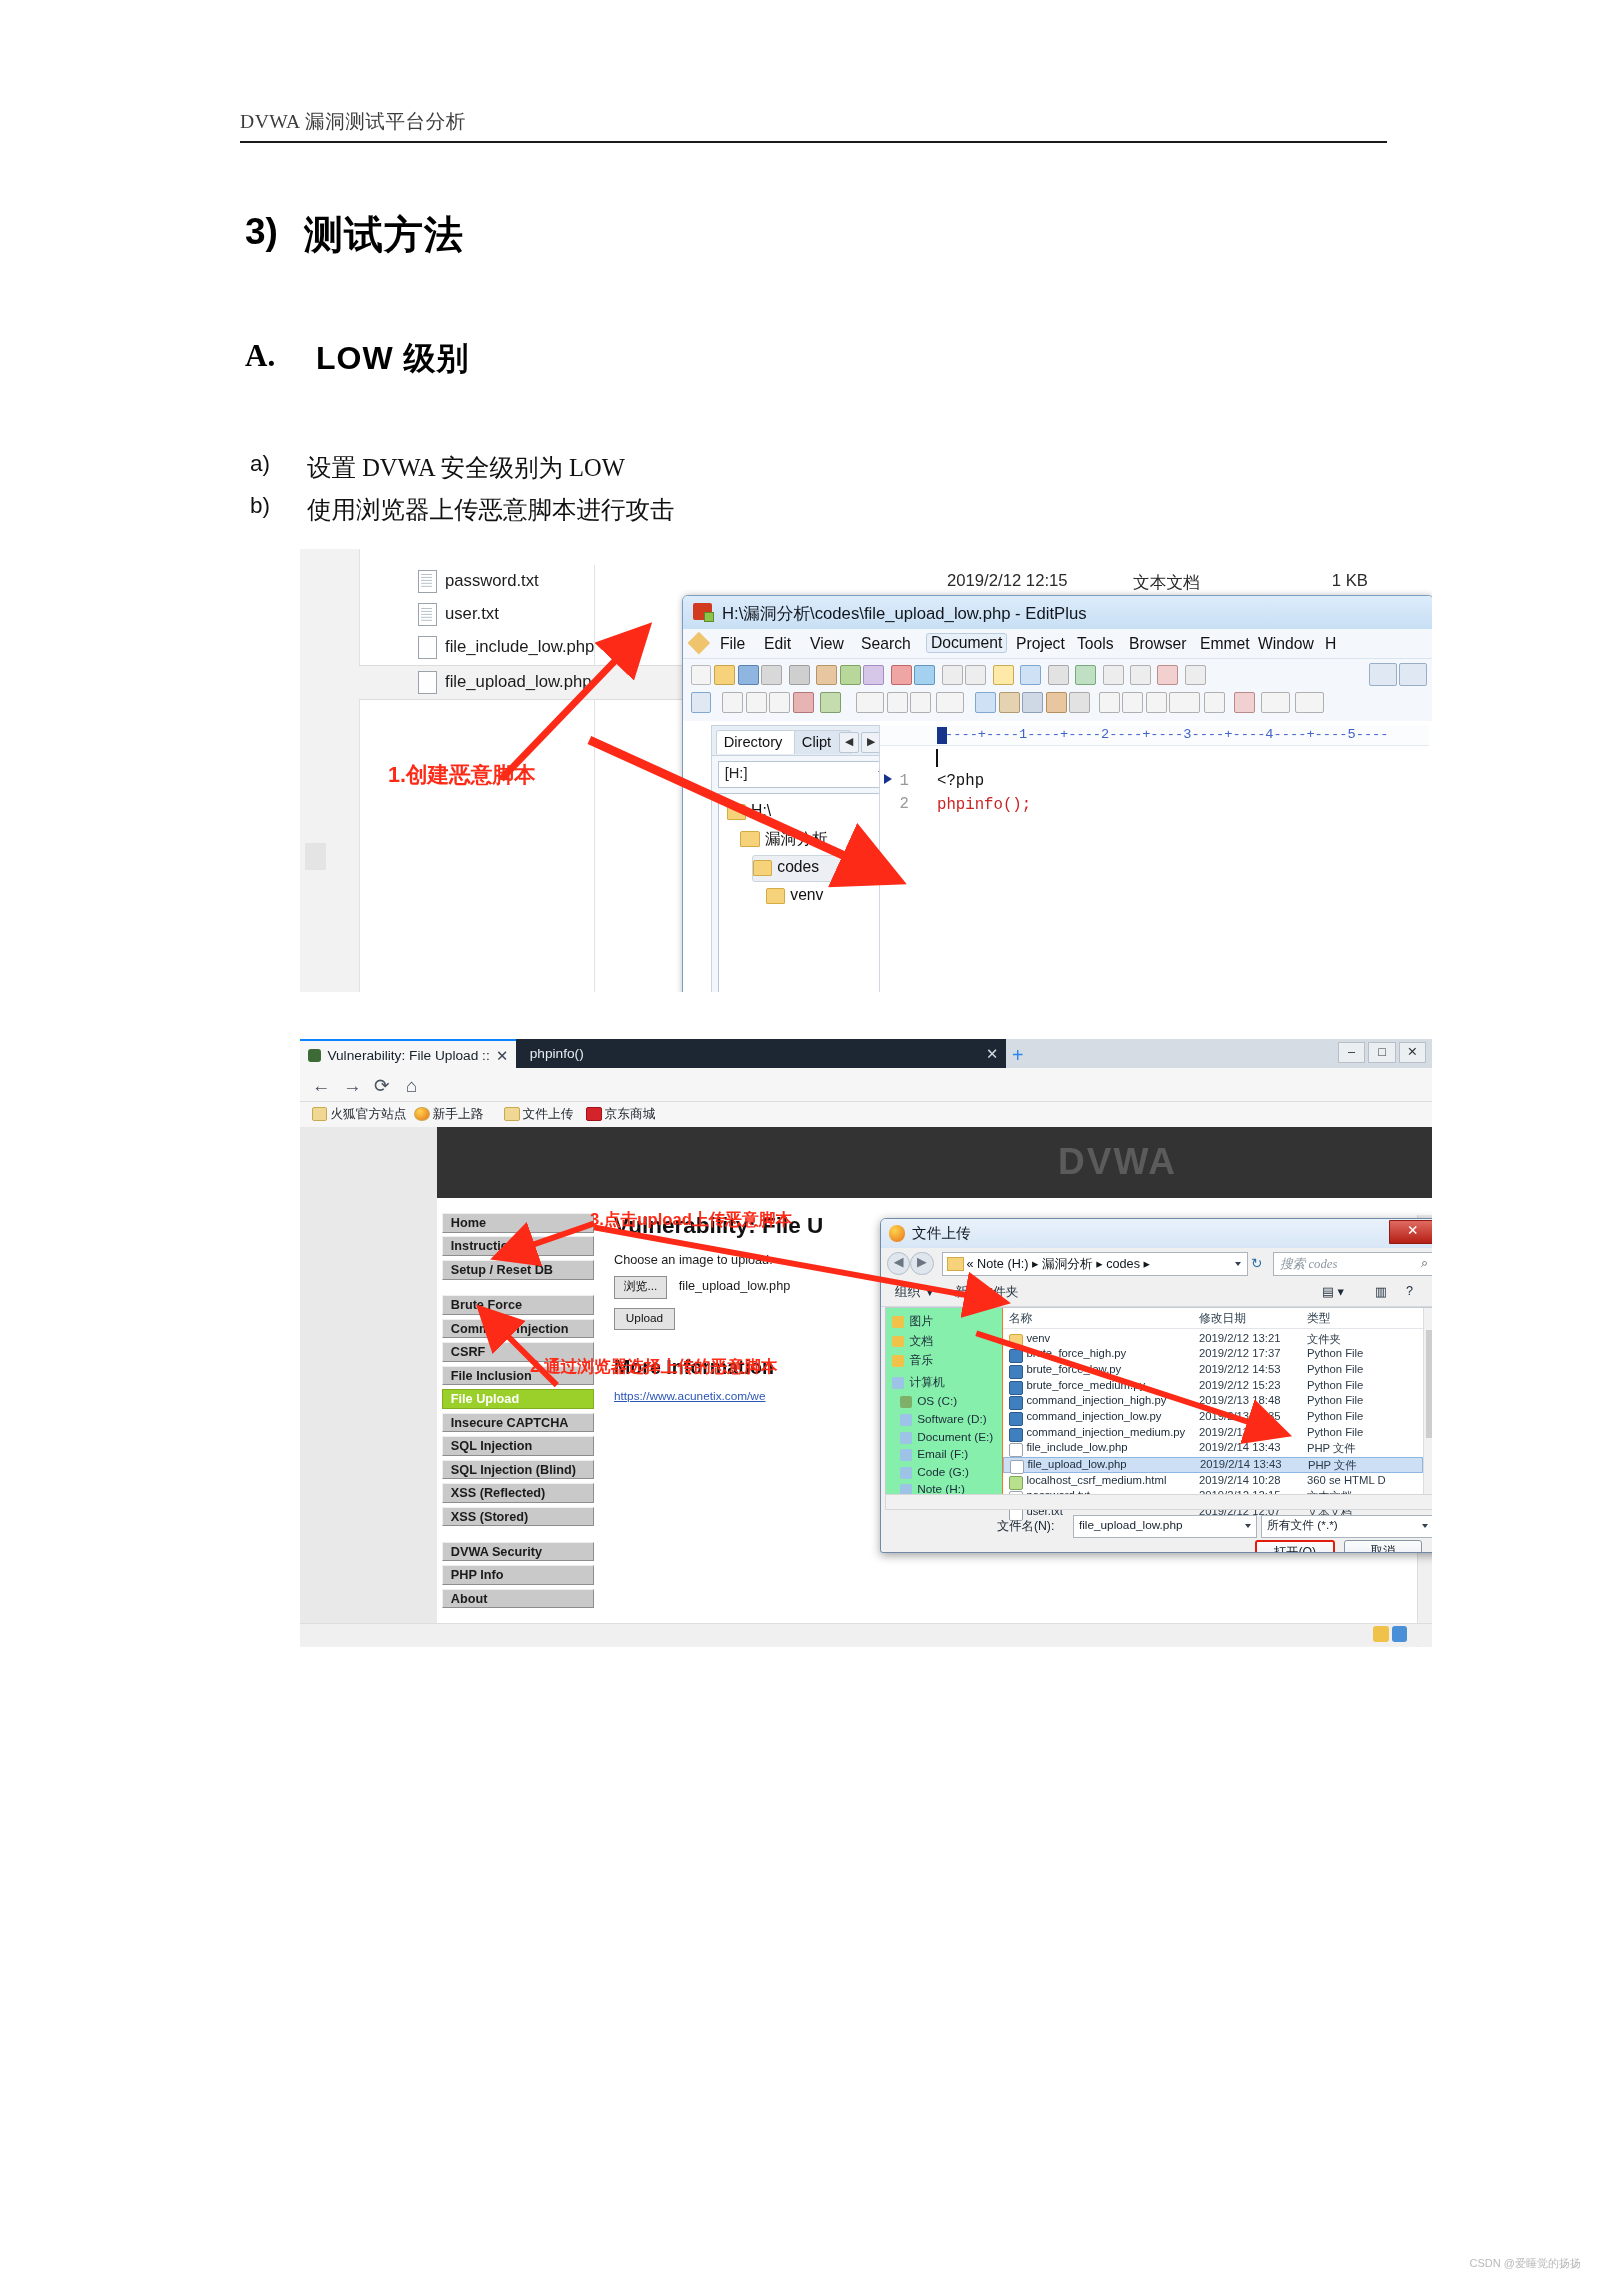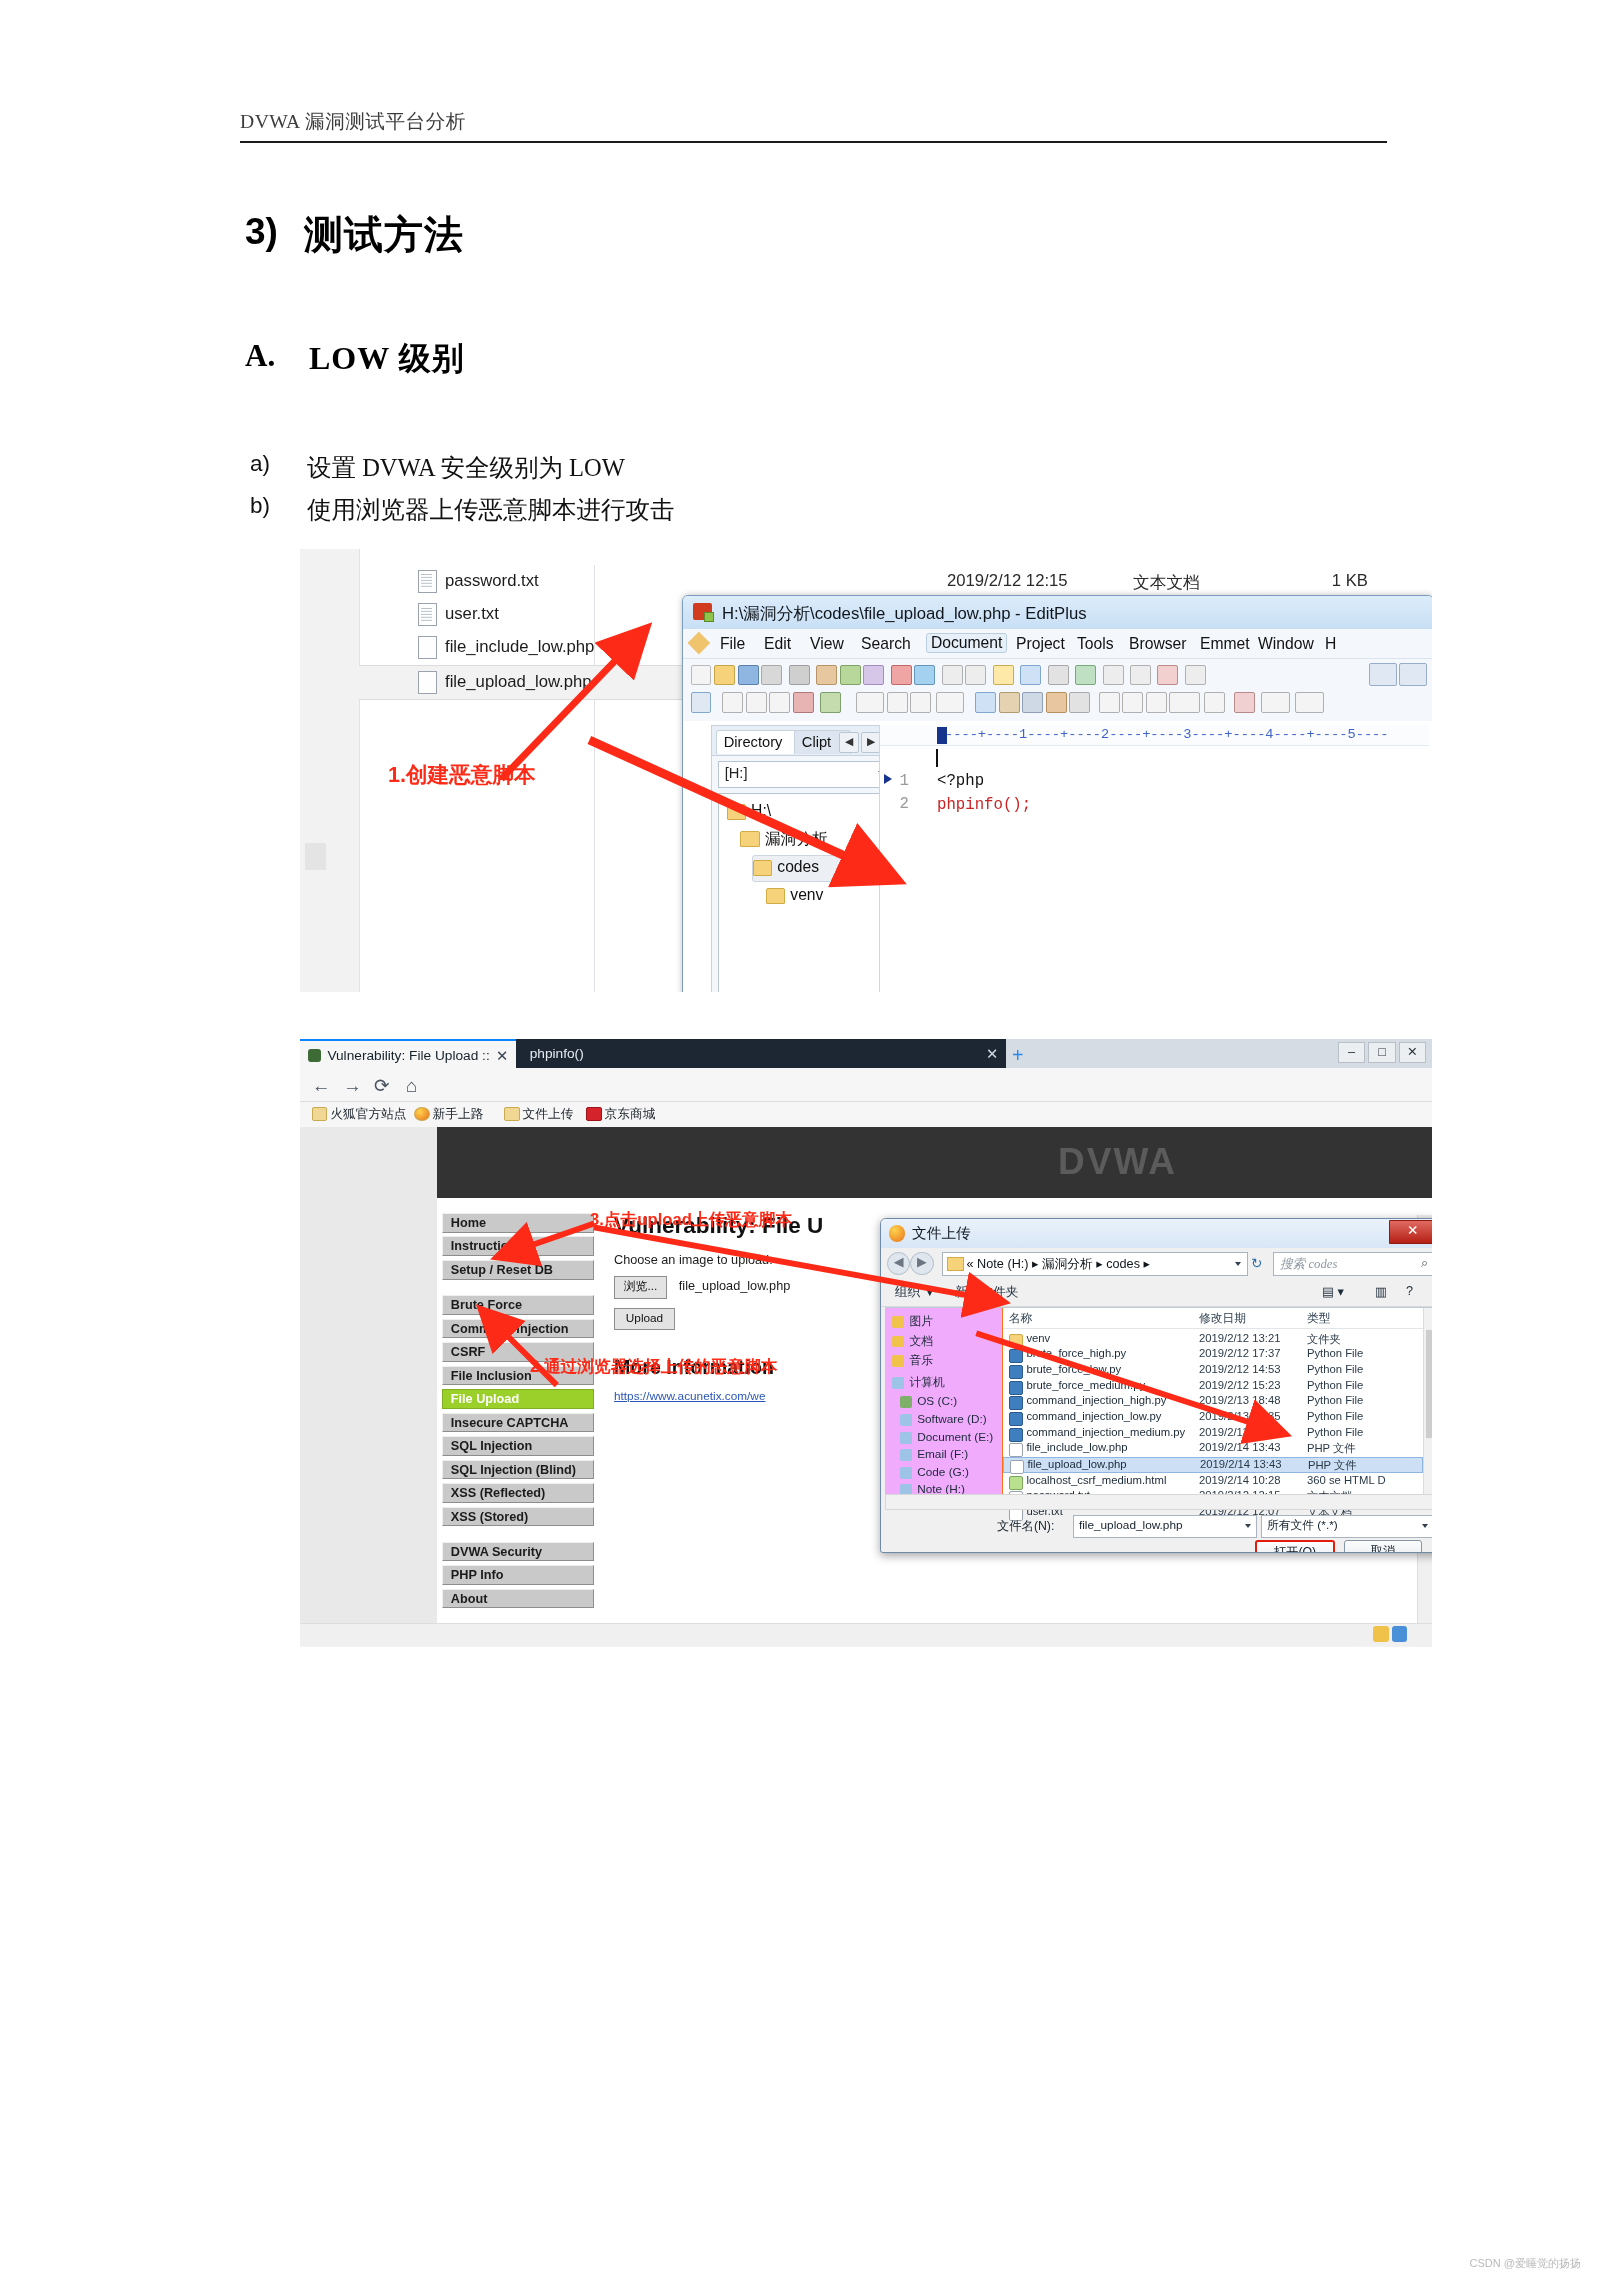--- a/index.html
+++ b/index.html
@@ -8,21 +8,21 @@
 
   
   .doc-header{position:absolute;left:240px;top:108px;width:1147px;}
   .doc-header .htext{font-family:"Liberation Serif",serif;font-size:19.6px;color:#3c3c3c;letter-spacing:0.5px;}
   .doc-header .hrule{margin-top:5.9px;border-bottom:2.9px solid #1a1a1a;width:1147px;}
 
   .h-num{position:absolute;left:245px;top:211px;font-family:"Liberation Sans",sans-serif;font-weight:bold;font-size:37px;color:#000;}
   .h-title{position:absolute;left:304px;top:208px;font-family:"Liberation Sans",sans-serif;font-weight:bold;font-size:39px;color:#000;letter-spacing:1px;}
 
   .h2-num{position:absolute;left:245px;top:338px;font-family:"Liberation Serif",serif;font-weight:bold;font-size:31px;color:#000;}
-  .h2-title{position:absolute;left:309px;top:337px;font-family:Liberation Serif, serif;font-weight:bold;font-size:32px;color:#000;letter-spacing:1px;}
+  .h2-title{position:absolute;left:316px;top:337px;font-family:Liberation Sans, sans-serif;font-weight:bold;font-size:32px;color:#000;letter-spacing:1px;}
 
   .li{position:absolute;font-size:24.5px;color:#111;font-family:"Liberation Serif",serif;}
   .li .mark{position:absolute;left:0;top:0;width:49px;font-family:"Liberation Sans",sans-serif;font-size:22.5px;}
   .li .txt{position:absolute;left:57px;top:0;white-space:nowrap;}
   .li-a{left:250px;top:451px;width:784px;height:33px;}
   .li-b{left:250px;top:493px;width:784px;height:33px;}
 
   .page-no{position:absolute;left:0;top:2117px;width:1620px;text-align:center;font-size:19.6px;color:#111;font-family:"Liberation Serif",serif;}
   .watermark{position:absolute;right:39px;bottom:21.6px;font-size:11px;color:#b9b9b9;font-family:"Liberation Sans",sans-serif;}
 
@@ -142,21 +142,21 @@
   .fdlg .crumb .cfld{position:absolute;left:3.9px;top:3.9px;width:14.7px;height:12.7px;background:#f6d37a;border:1px solid #d3ab45;}
   .fdlg .crumb .ctxt{position:absolute;left:23.5px;top:2.9px;white-space:nowrap;}
   .fdlg .crumb .carw{position:absolute;right:5.9px;top:8.8px;border-left:3.9px solid transparent;border-right:3.9px solid transparent;border-top:4.9px solid #31414f;}
   .fdlg .refresh{position:absolute;left:370px;top:6.9px;font-family:"Liberation Sans",sans-serif;font-size:13.7px;color:#2d6ea8;}
   .fdlg .srch{position:absolute;left:392px;top:3.9px;width:159px;height:22.5px;background:#fff;border:1px solid #a9b4bf;}
   .fdlg .srch .stxt{position:absolute;left:5.9px;top:2.9px;font-family:"Liberation Serif",serif;font-style:italic;font-size:12.7px;color:#8d97a1;}
   .fdlg .srch .sic{position:absolute;right:4.9px;top:2.9px;font-size:12.7px;color:#4a5662;}
   .fdlg .ftools{position:absolute;left:0;top:61px;width:559px;height:25.5px;background:#f0f0f0;border-bottom:1px solid #d5dade;}
   .fdlg .ftools .tl{position:absolute;top:3.9px;font-family:"Liberation Sans",sans-serif;font-size:12.7px;color:#1b2a38;}
   .fdlg .fbody{position:absolute;left:3.9px;top:88px;width:551px;height:186px;background:#fff;border:1px solid #c3cad1;}
-  .fdlg .fnavpane{position:absolute;left:0;top:0;width:116px;height:186px;background:#f0abfc;border-right:1px solid #f97316;}
+  .fdlg .fnavpane{position:absolute;left:0;top:0;width:116px;height:186px;background:#86efac;border-right:1px solid #f97316;}
   .npi{position:absolute;left:5.9px;height:17.6px;font-family:"Liberation Sans",sans-serif;font-size:11.8px;color:#1b2a38;white-space:nowrap;}
   .npi .nic{position:absolute;left:0;top:2px;width:12.7px;height:11.8px;border-radius:2px;}
   .npi .nlb{position:absolute;left:17.6px;top:0;}
   .fdlg .flist{position:absolute;left:117px;top:0;width:434px;height:186px;background:#fff;}
   .fdlg .fhead{position:absolute;left:0;top:0;width:434px;height:19.6px;background:#fff;border-bottom:1px solid #e2e6ea;font-family:"Liberation Sans",sans-serif;font-size:11.8px;color:#30414f;}
   .fdlg .fhead span{position:absolute;top:2.9px;}
   .flrow{position:absolute;left:0;width:421px;height:15.7px;font-family:"Liberation Sans",sans-serif;font-size:11.3px;color:#1b2a38;}
   .flrow .fi{position:absolute;left:5.9px;top:2px;width:11.8px;height:11.8px;border-radius:2px;}
   .flrow .fn{position:absolute;left:23.5px;top:0;white-space:nowrap;}
   .flrow .fd{position:absolute;left:196px;top:0;color:#2b3a47;white-space:nowrap;}

